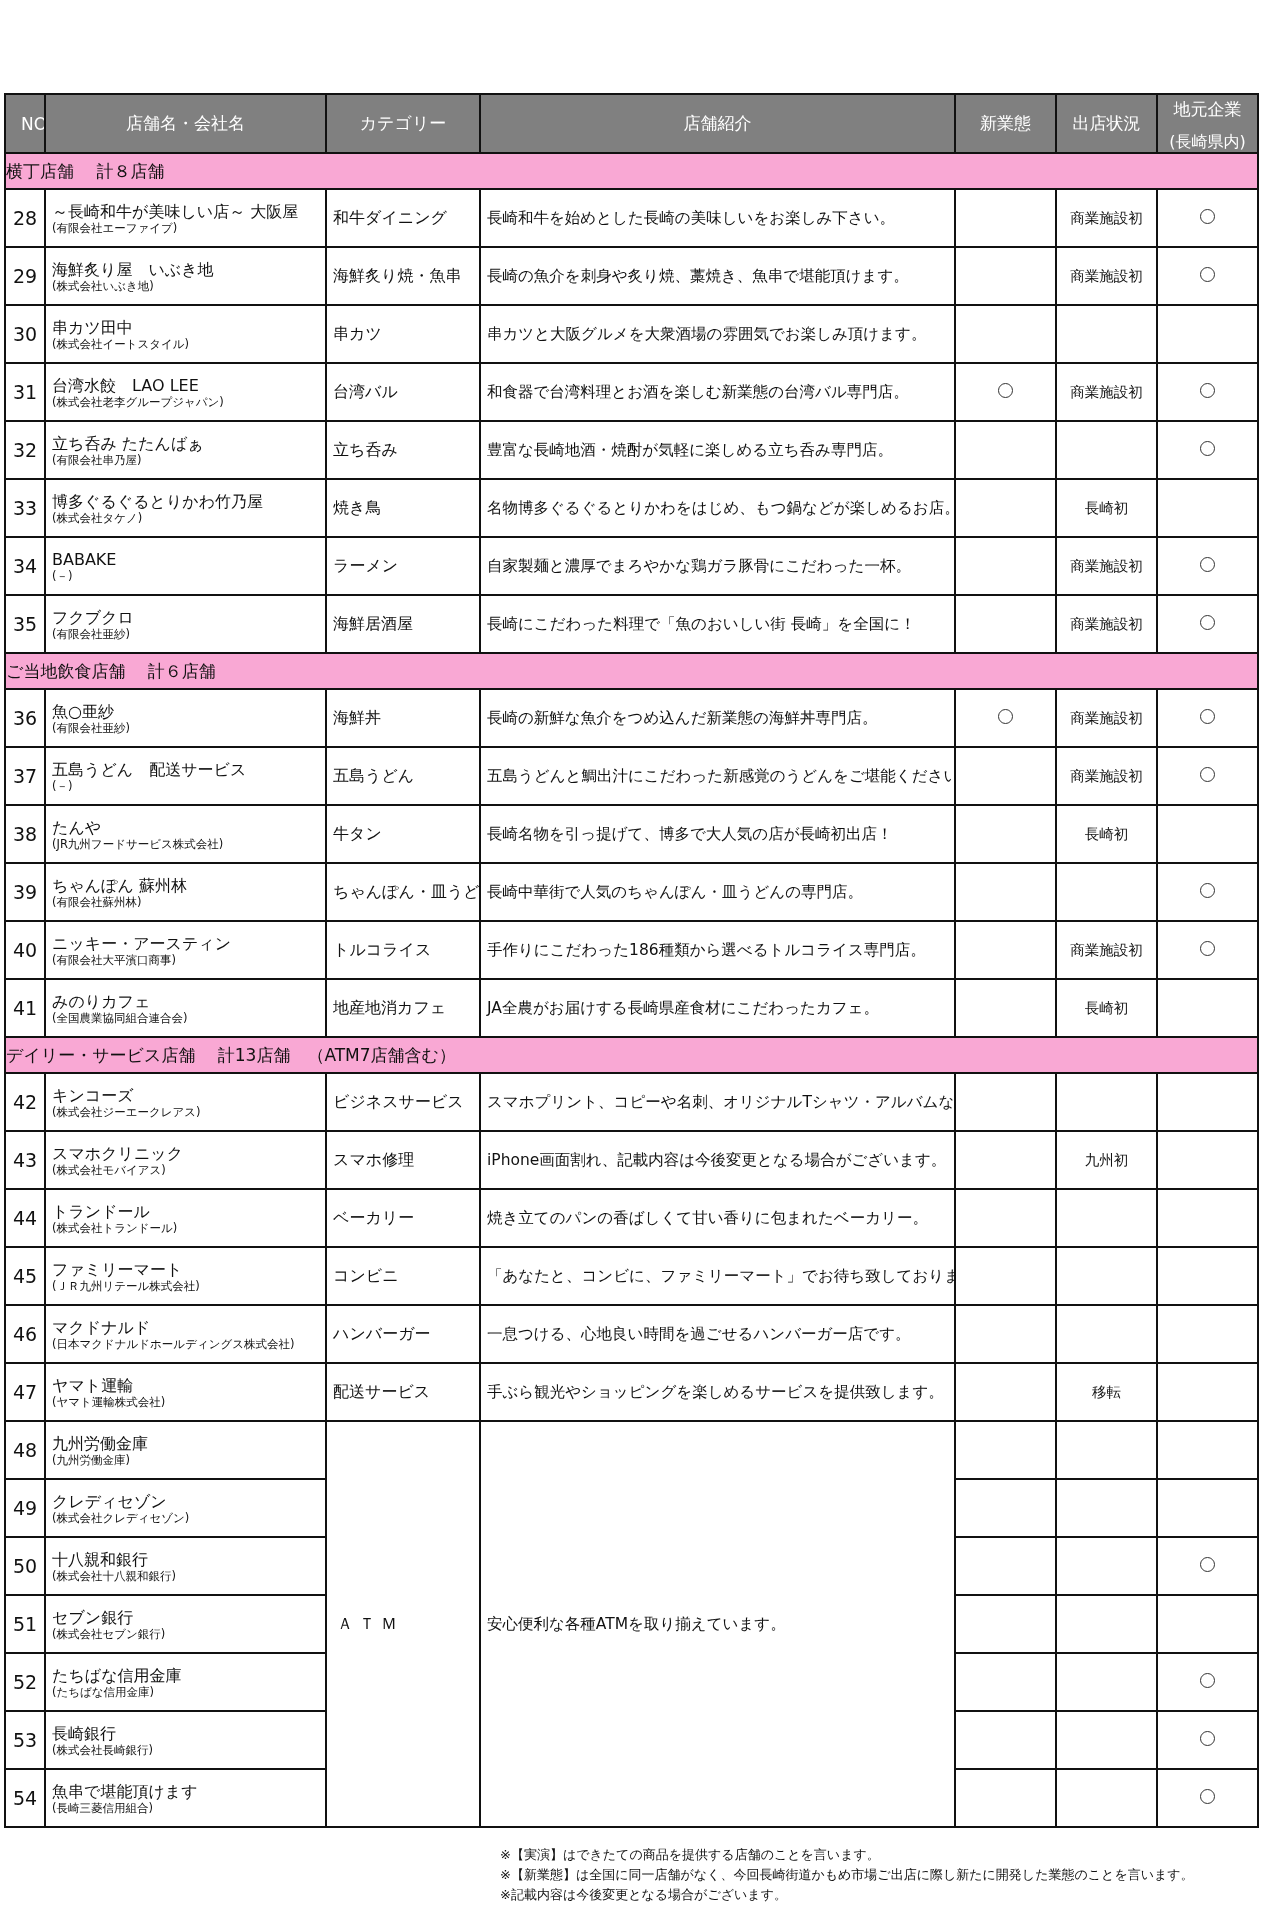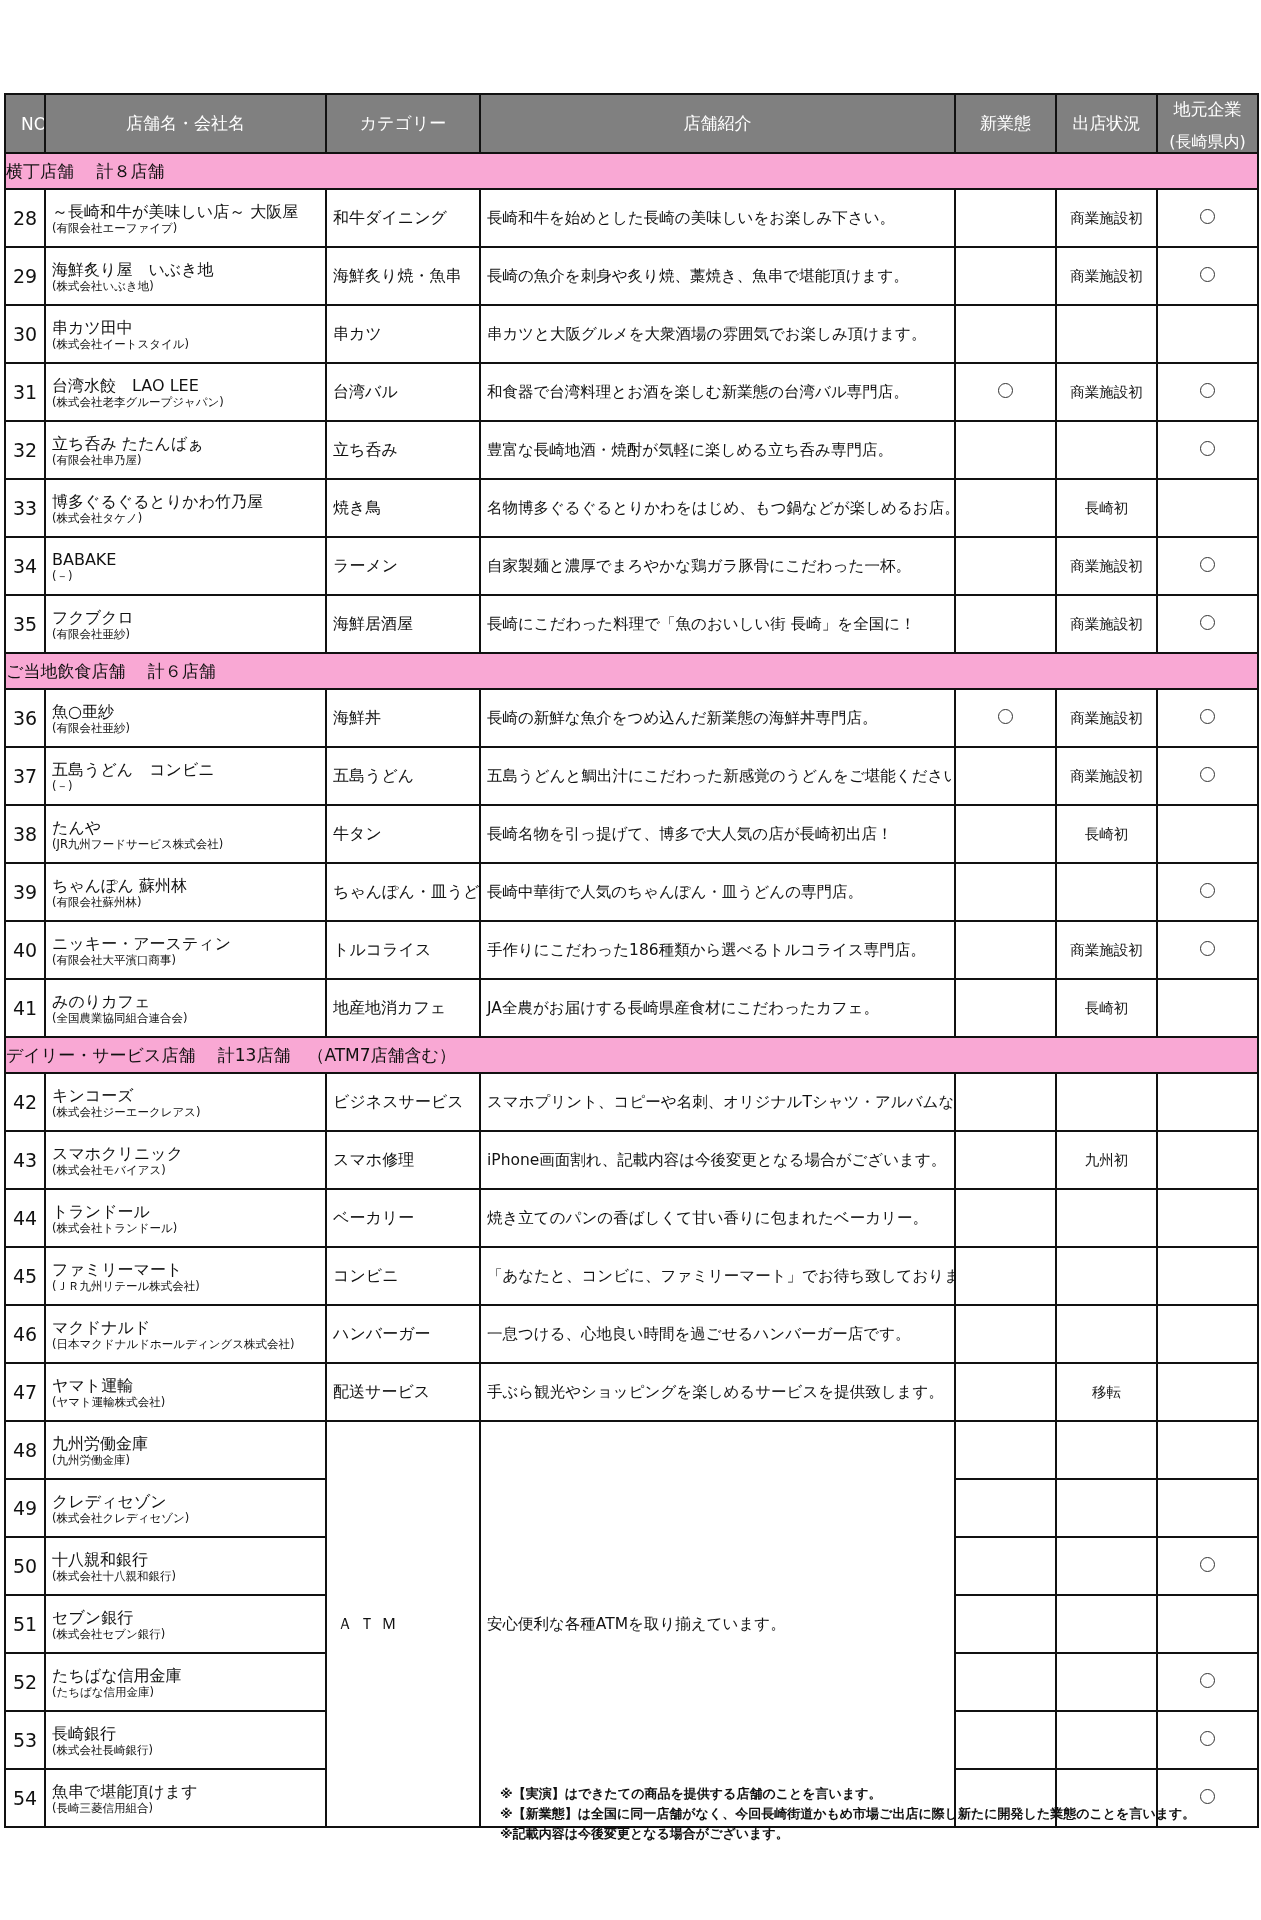--- a/index.html
+++ b/index.html
@@ -14,21 +14,21 @@
   tr.row td { height: 56px; background: #fff; vertical-align: middle; }
   td.no { font-size: 19px; text-align: center; }
   td.name { padding-left: 6px !important; }
   .nm { display: block; font-size: 16px; line-height: 19px; }
   .co { display: block; font-size: 11.5px; line-height: 14px; }
   td.cat { font-size: 16px; padding-left: 6px !important; }
   td.desc { font-size: 15.5px; padding-left: 6px !important; }
   td.ctr { text-align: center; font-size: 14.5px; }
   .circle { display: inline-block; width: 13px; height: 13px; border: 1.3px solid #333; border-radius: 50%; }
   td.atm-cat { font-size: 16px; padding-left: 10px !important; letter-spacing: 6px; }
-  #notes { position: absolute; left: 500px; top: 1784px; font-size: 13px; line-height: 20px; color: #111; font-weight: bold; }
+  #notes { position: absolute; left: 500px; top: 1845px; font-size: 13px; line-height: 20px; color: #111; }
   #notes div { white-space: nowrap; }
 </style>
 </head>
 <body>
 
 <table id="tbl">
   <colgroup>
     <col style="width:40px">
       <col style="width:281px">
       <col style="width:154px">
@@ -162,21 +162,21 @@
         </td>
         <td class="cat">海鮮丼</td>
         <td class="desc">長崎の新鮮な魚介をつめ込んだ新業態の海鮮丼専門店。</td>
         <td class="ctr"><span class="circle"></span></td>
         <td class="ctr">商業施設初</td>
         <td class="ctr"><span class="circle"></span></td>
       </tr>
       <tr class="row">
         <td class="no">37</td>
         <td class="name">
-          <span class="nm">五島うどん　コンビニ</span>
+          <span class="nm">五島うどん　配送サービス</span>
           <span class="co">(－)</span>
         </td>
         <td class="cat">五島うどん</td>
         <td class="desc">五島うどんと鯛出汁にこだわった新感覚のうどんをご堪能ください。</td>
         <td class="ctr"></td>
         <td class="ctr">商業施設初</td>
         <td class="ctr"><span class="circle"></span></td>
       </tr>
       <tr class="row">
         <td class="no">38</td>

